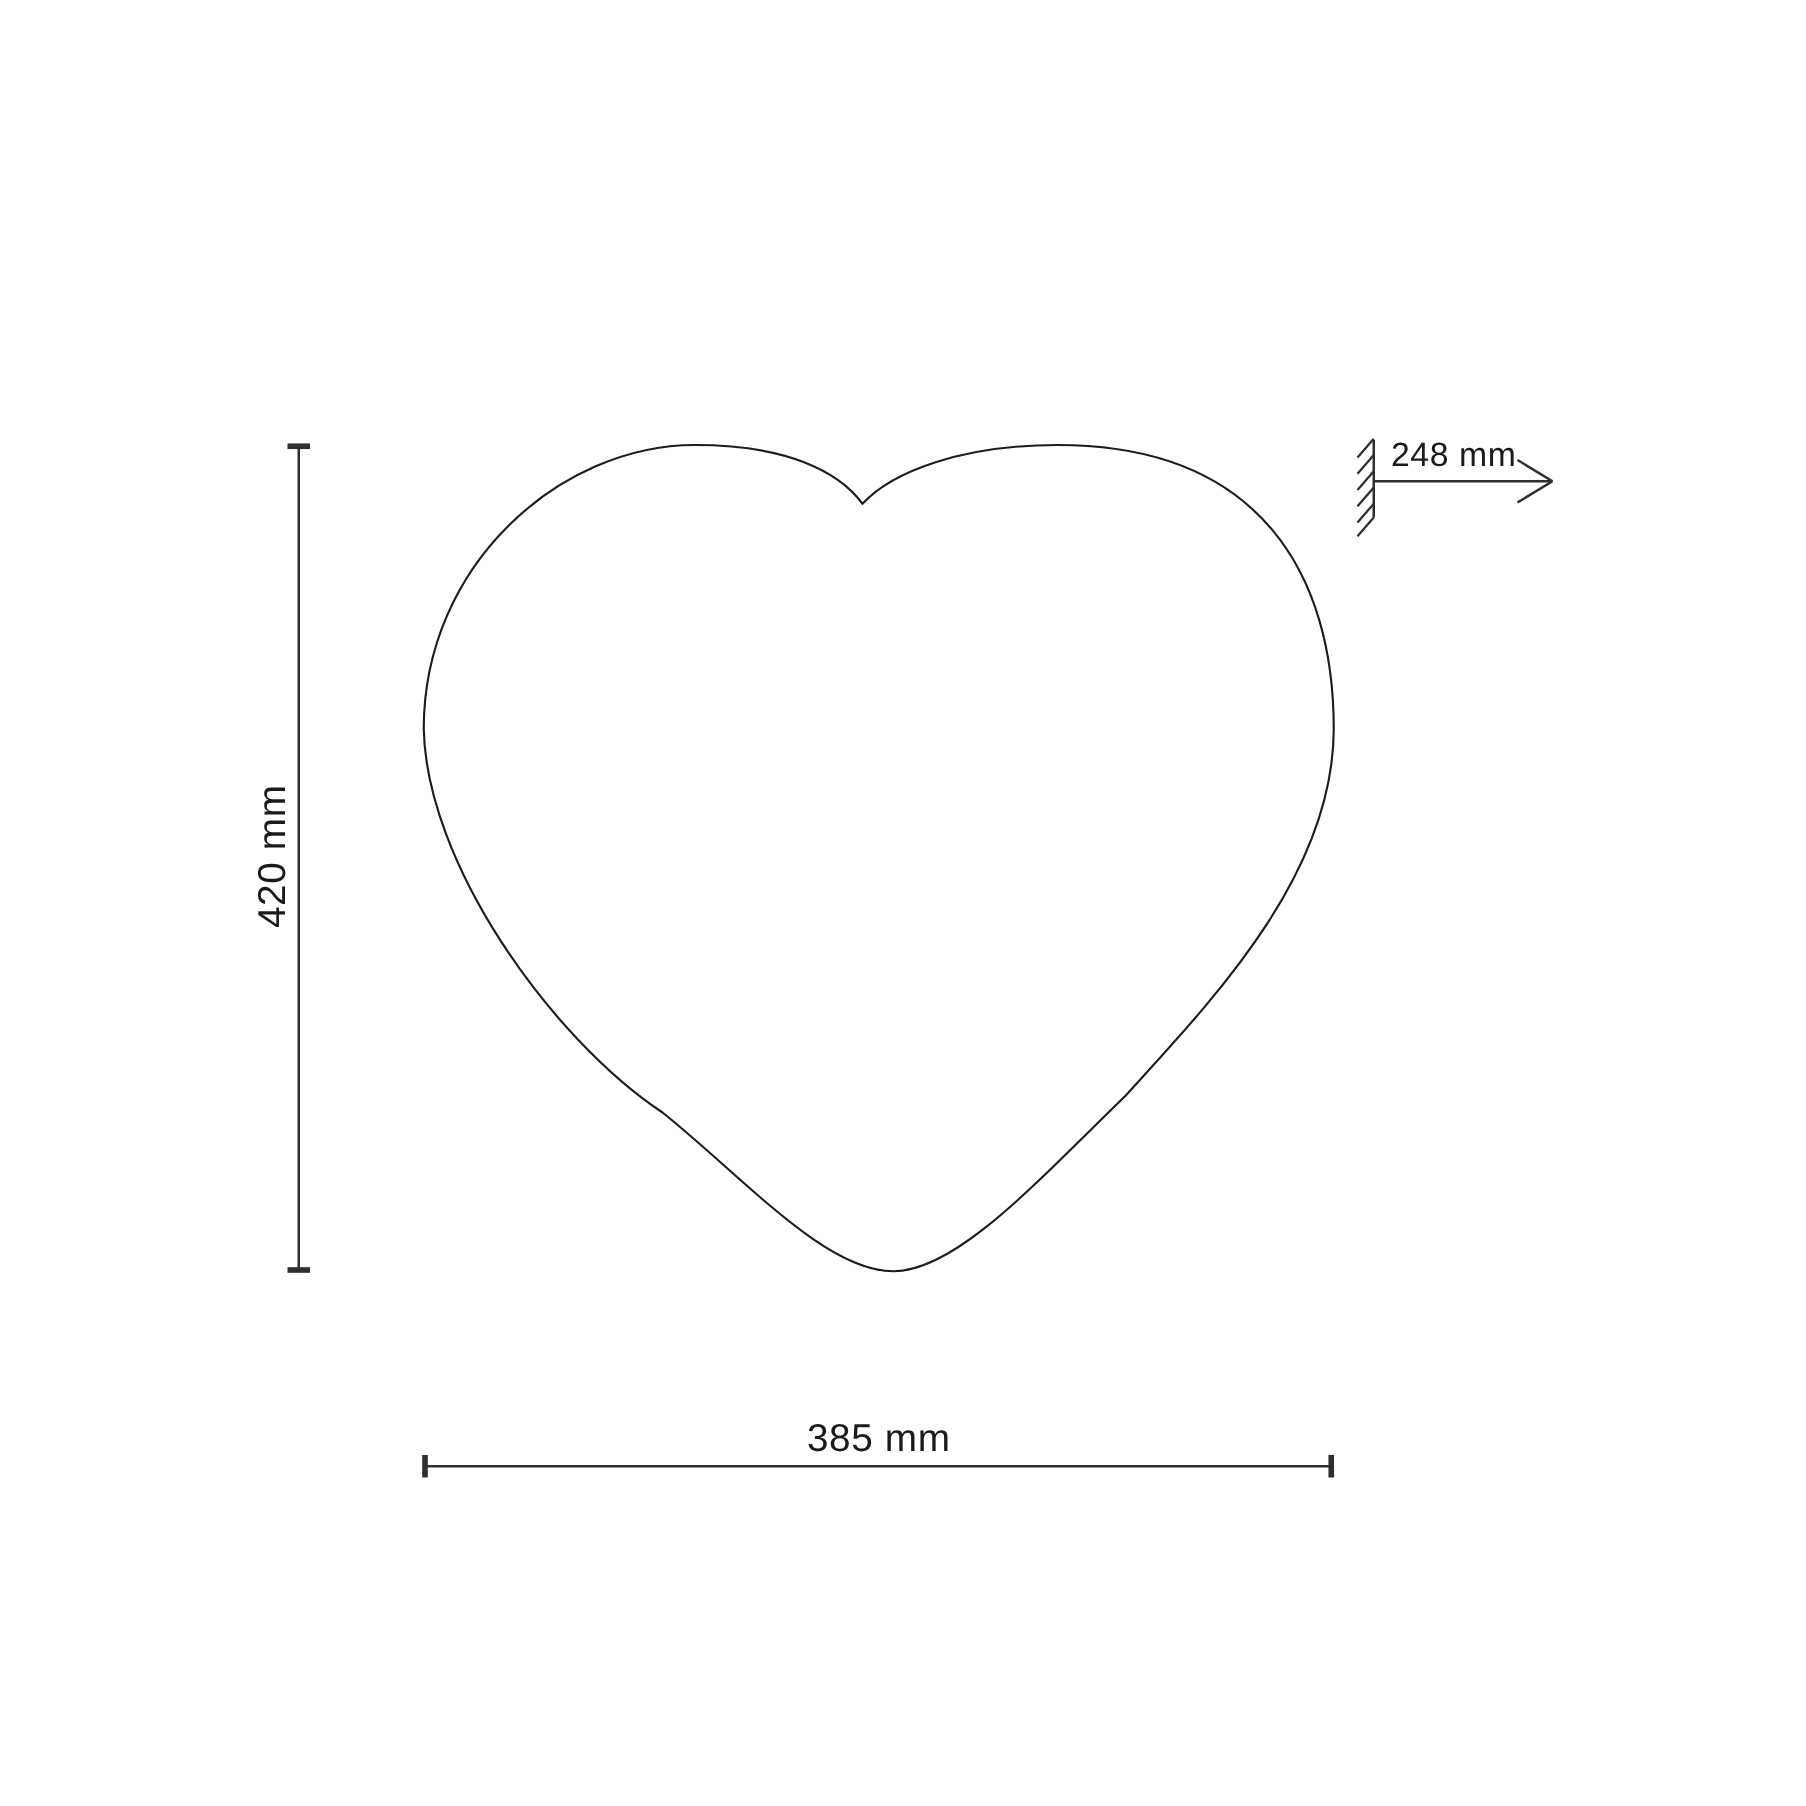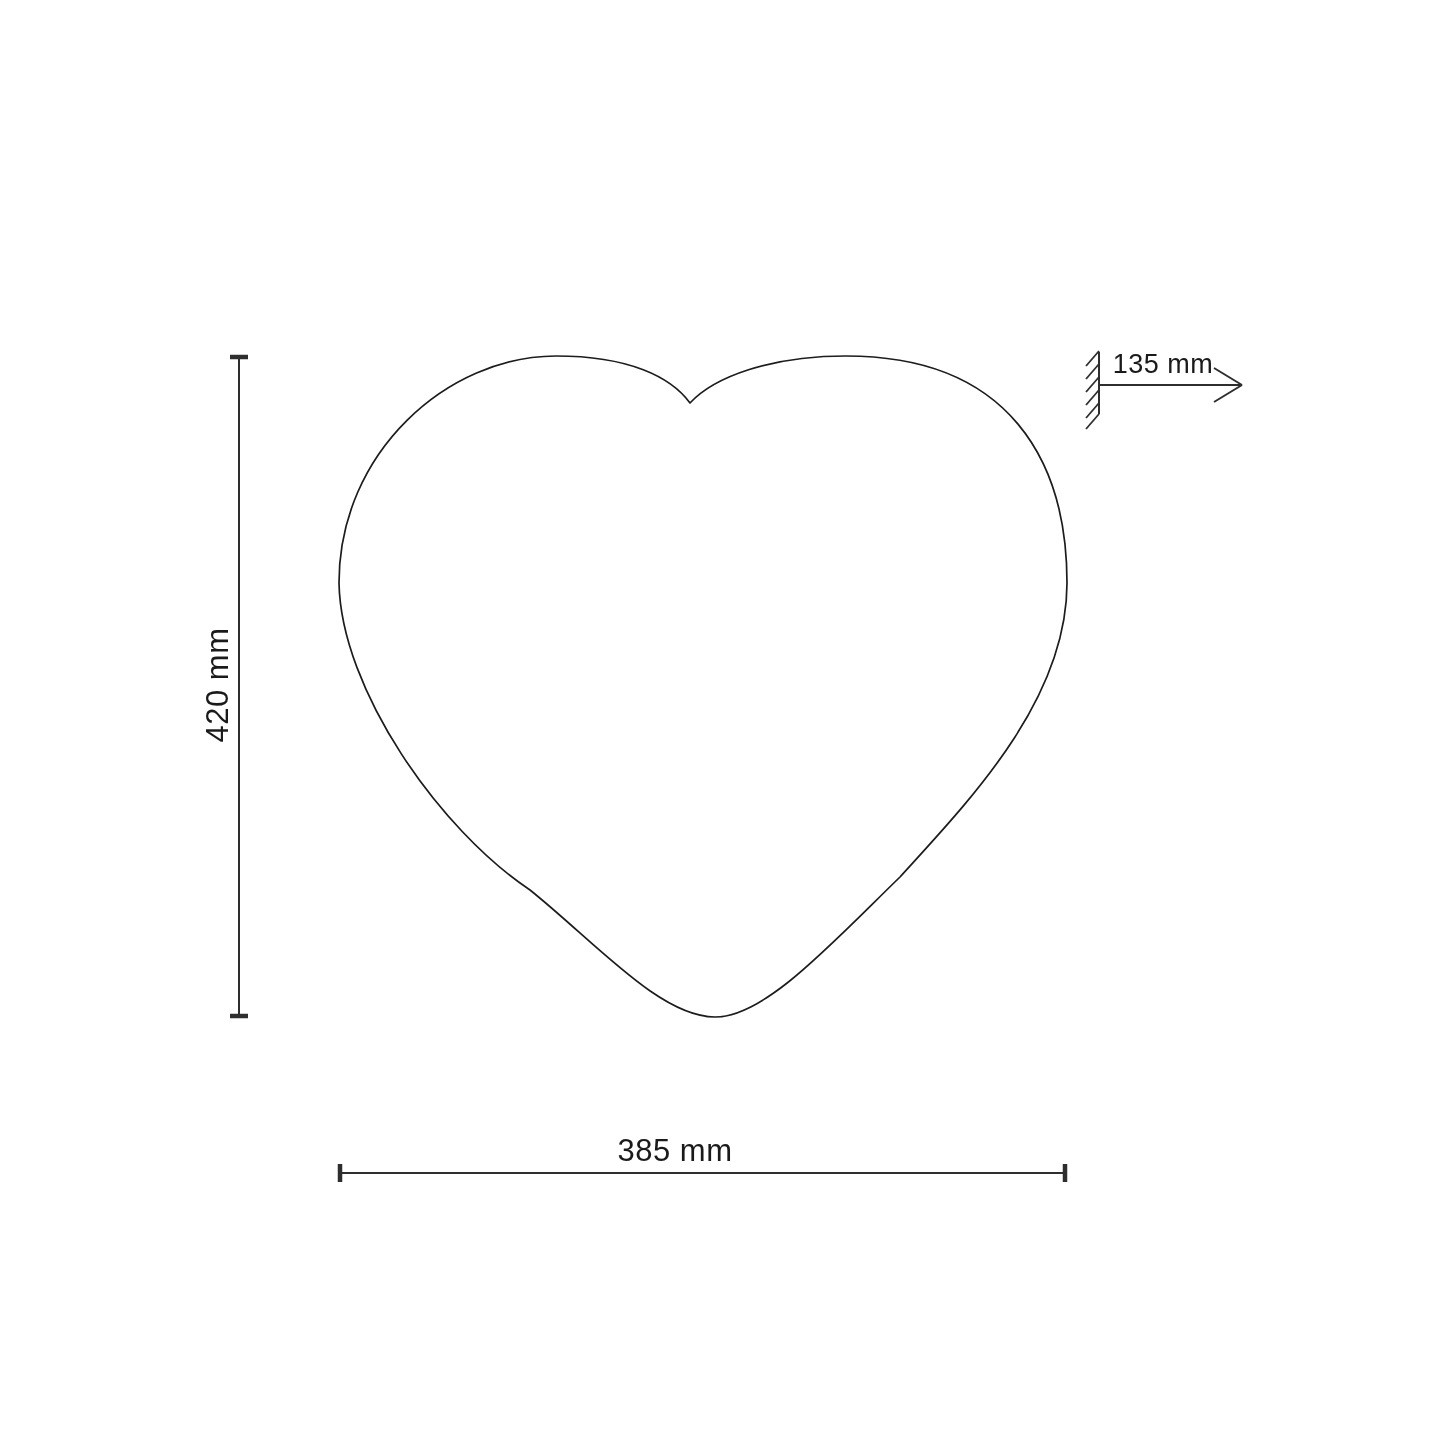--- a/index.html
+++ b/index.html
@@ -79,17 +79,17 @@
       <line x1="1099" y1="385" x2="1240" y2="385" stroke-width="2"></line>
       <g stroke-width="2" fill="none">
         <line x1="1242" y1="385" x2="1214" y2="368"></line>
         <line x1="1242" y1="385" x2="1214" y2="402"></line>
       </g>
     </g>
   </svg>
 
   <div class="dim-label rotated" style="left: 218px; top: 685px;">420 mm</div>
 
-  <div class="dim-label" style="left: 675px; top: 1151px;">385 mm</div>
+  <div class="dim-label" style="left: 703px; top: 1151px;">385 mm</div>
 
-  <div class="dim-label small" style="left: 1163px; top: 364px;">135 mm</div>
+  <div class="dim-label small" style="left: 1163px; top: 364px;">248 mm</div>
 
 </div>
 
 </body></html>

